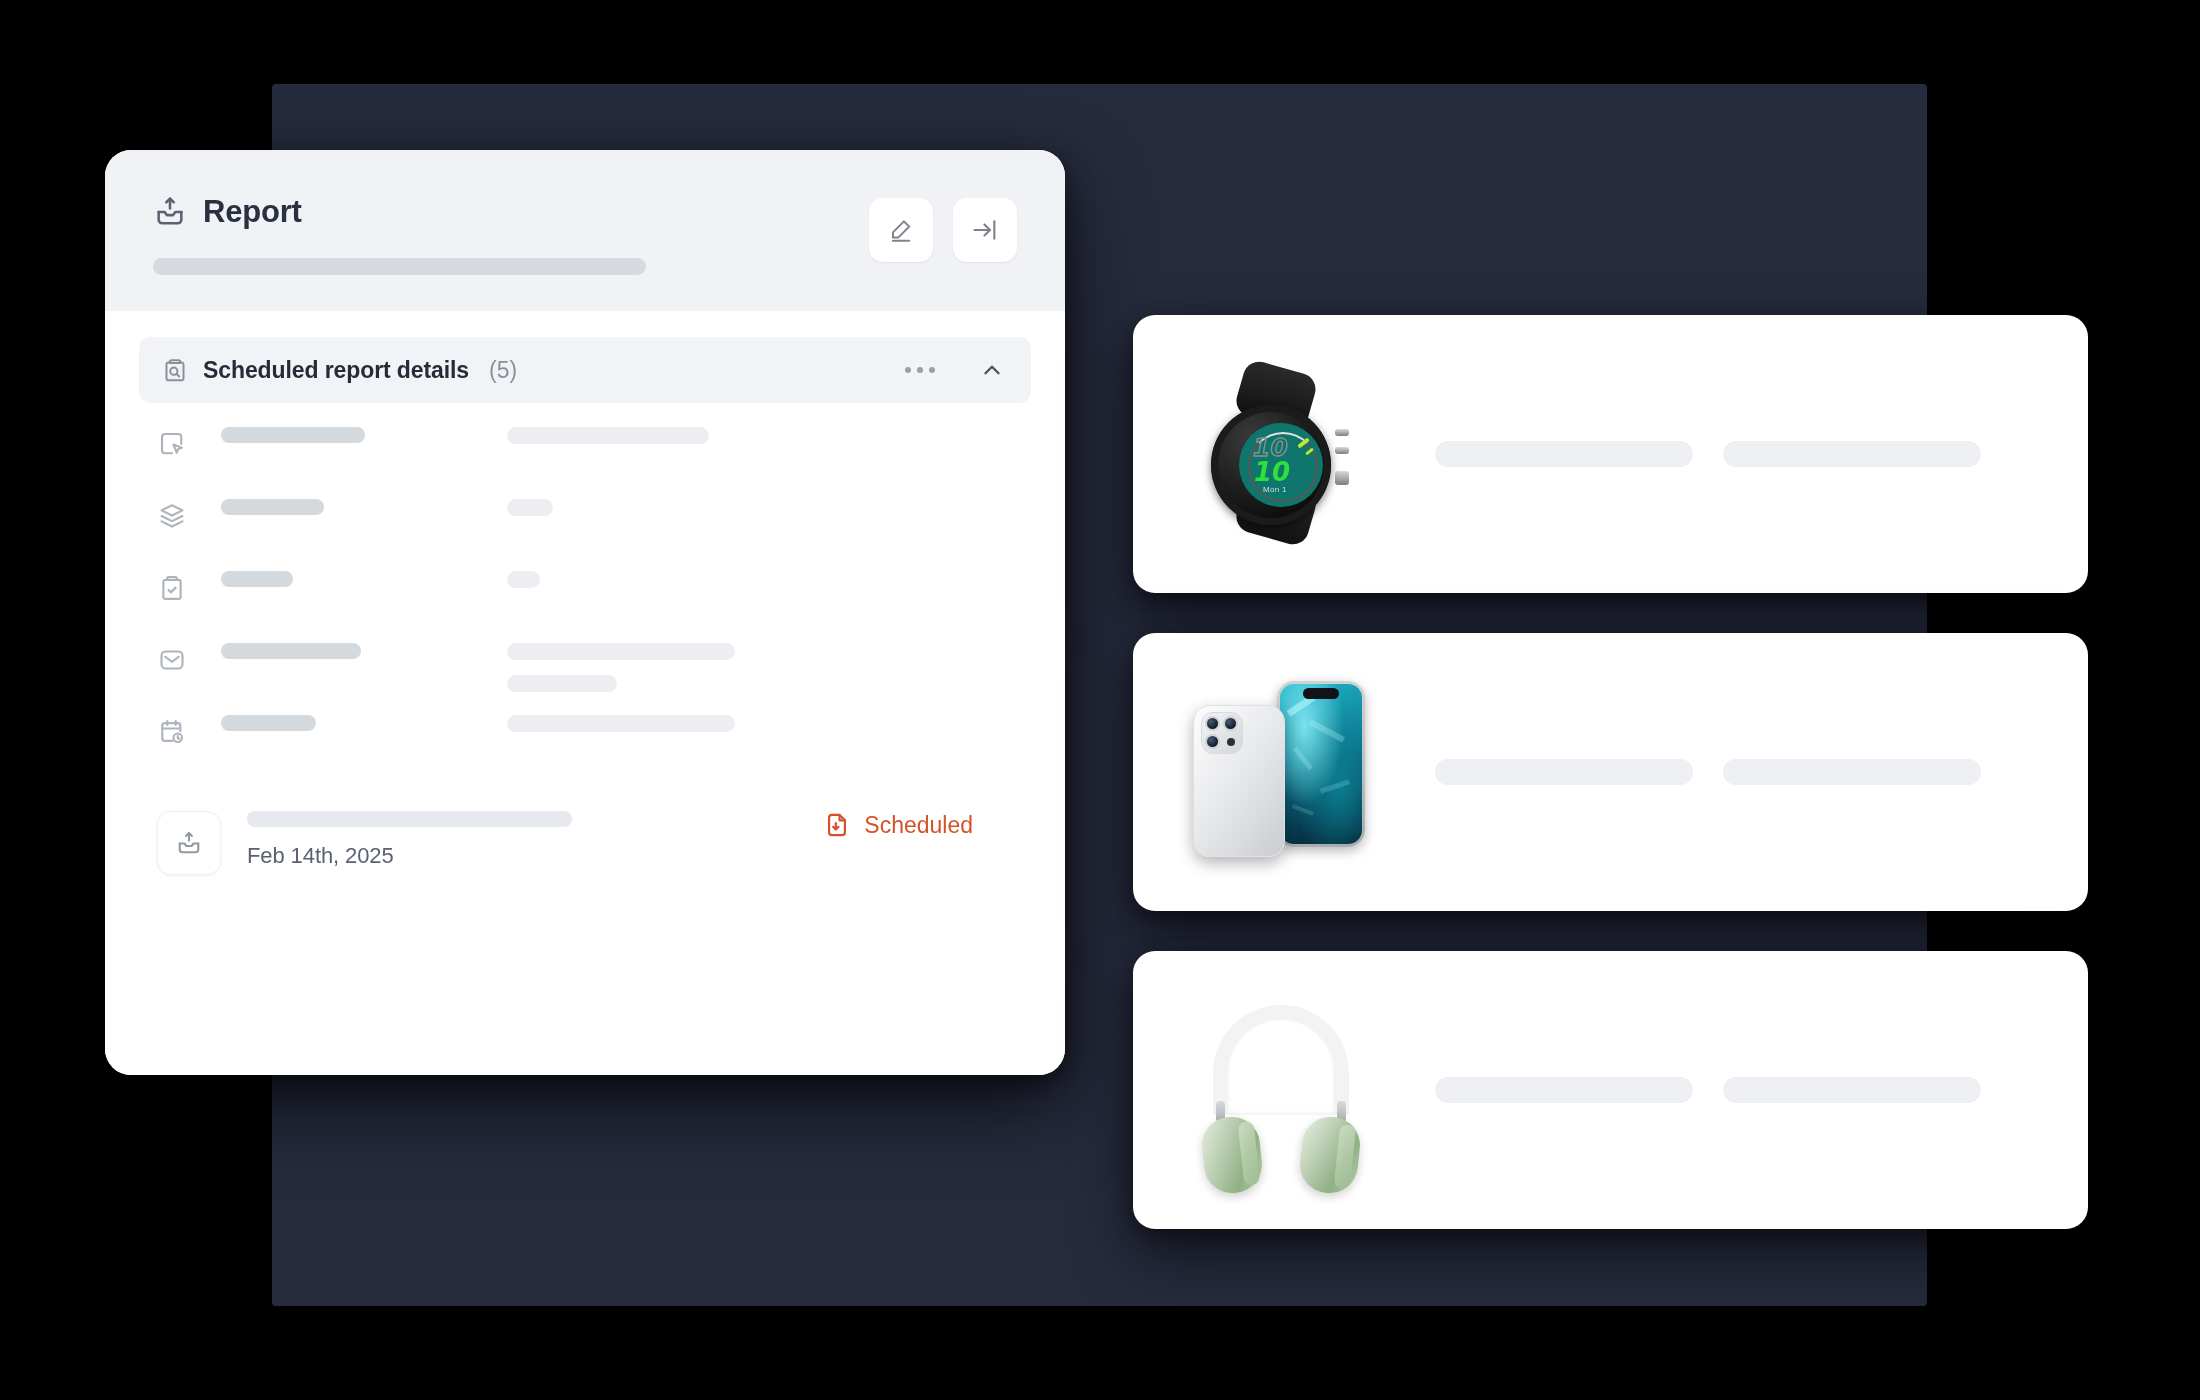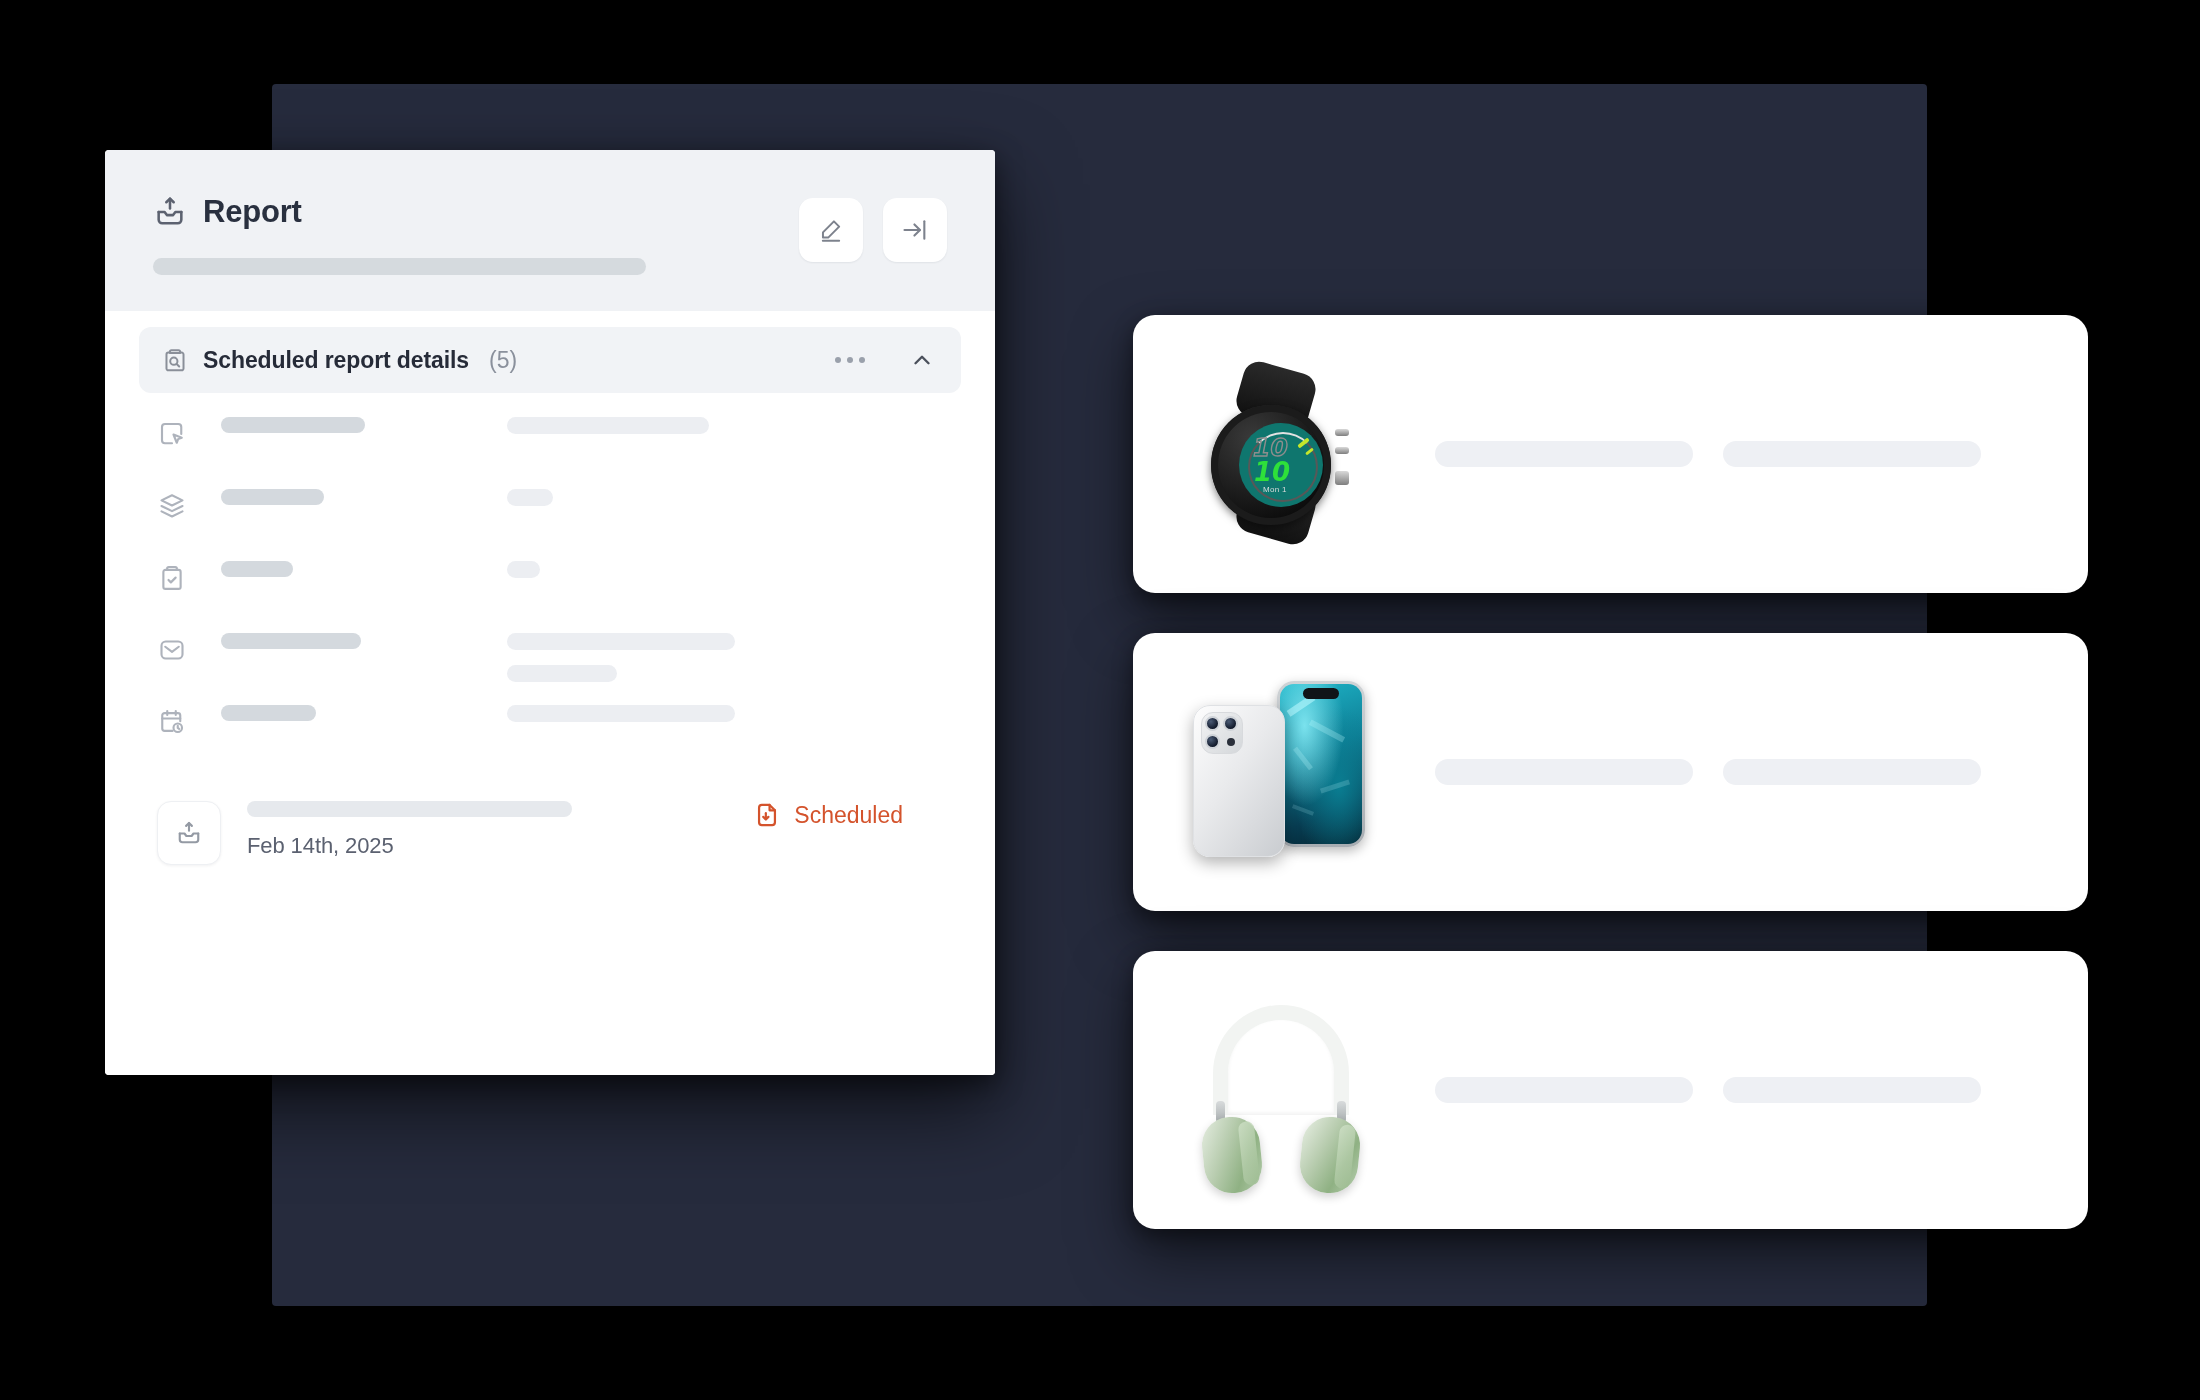--- a/index.html
+++ b/index.html
@@ -20,23 +20,23 @@
     left: 272px; top: 84px;
     width: 1655px; height: 1222px;
     background: #262b3d;
     border-radius: 4px;
   }
 
   
   .report-panel {
     position: absolute;
     left: 105px; top: 150px;
-    width: 890px; height: 925px;
+    width: 960px; height: 925px;
     background: #ffffff;
-    border-radius: 4px;
+    border-radius: 26px;
     box-shadow: 0 34px 80px rgba(0,0,0,0.62), 0 8px 26px rgba(0,0,0,0.5);
     overflow: hidden;
     display: flex;
     flex-direction: column;
   }
   .report-header {
     background: #f0f2f5;
     padding: 44px 48px 36px 48px;
     position: relative;
     flex: none;
@@ -68,21 +68,21 @@
     display: flex; align-items: center; justify-content: center;
     box-shadow: 0 1px 2px rgba(20,25,40,0.07);
     cursor: pointer;
     padding: 0;
   }
   .hdr-btn svg { width: 28px; height: 28px; display: block; }
 
   .report-body { flex: 1; padding: 0 34px; background: #fff; }
 
   .section-bar {
-    margin-top: 16px;
+    margin-top: 26px;
     height: 66px;
     background: #f1f3f6;
     border-radius: 12px;
     display: flex;
     align-items: center;
     padding: 0 26px 0 22px;
     gap: 14px;
   }
   .section-bar .sec-icon { width: 28px; height: 28px; flex: none; display:block; }
   .section-title {

